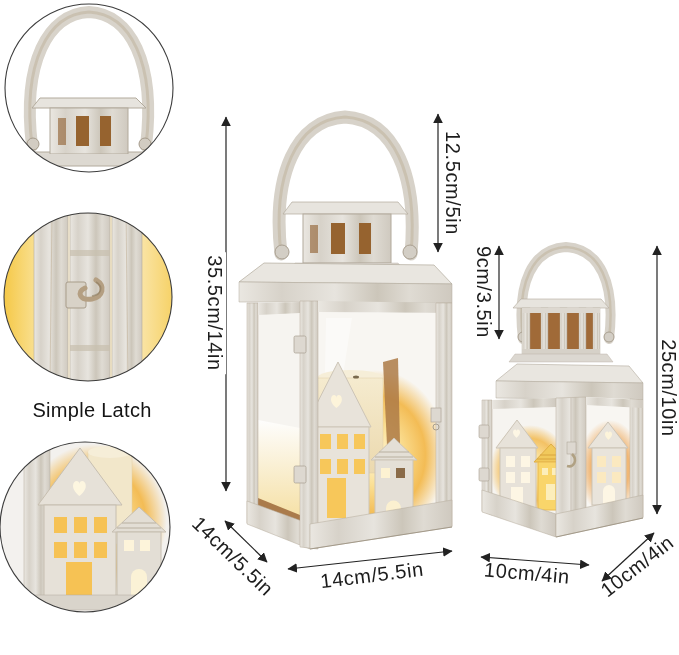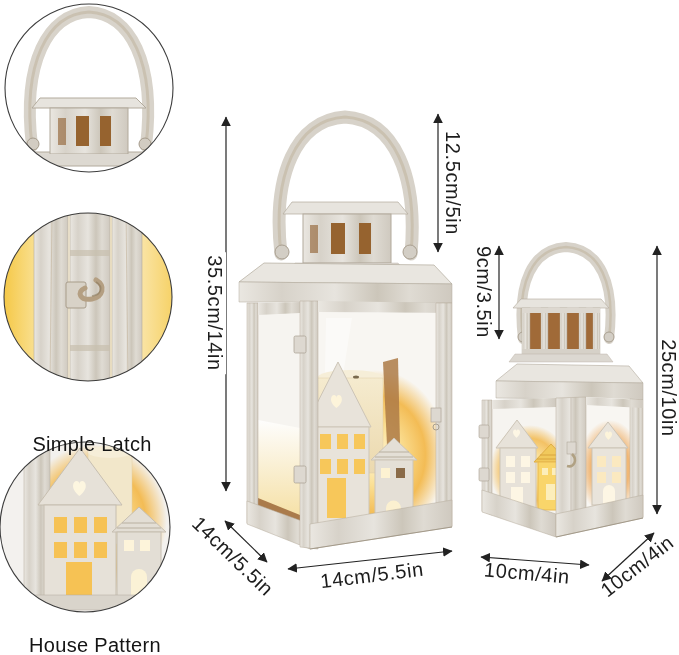--- a/index.html
+++ b/index.html
@@ -257,22 +257,21 @@
     <line x1="438" y1="114" x2="438" y2="252" marker-start="url(#ah)" marker-end="url(#ah)"></line>
     <line x1="288" y1="569" x2="452" y2="551" marker-start="url(#ah)" marker-end="url(#ah)"></line>
     <line x1="225" y1="521" x2="267" y2="562" marker-start="url(#ah)" marker-end="url(#ah)"></line>
     <line x1="499" y1="246" x2="499" y2="339" marker-start="url(#ah)" marker-end="url(#ah)"></line>
     <line x1="657" y1="246" x2="657" y2="514" marker-start="url(#ah)" marker-end="url(#ah)"></line>
     <line x1="481" y1="557" x2="589" y2="565" marker-start="url(#ah)" marker-end="url(#ah)"></line>
     <line x1="602" y1="581" x2="654" y2="533" marker-start="url(#ah)" marker-end="url(#ah)"></line>
   </g>
 </svg>
 
-<div class="caption" style="left:92px;top:410px;margin-top:34px;">Simple Latch</div>
-<div class="caption" style="left:95px;top:645px;">House Pattern</div>
+<div class="caption" style="left:92px;top:410px;">Simple Latch</div>
 
 <div class="dim v bg" style="left:215px;top:313px;">35.5cm/14in</div>
 <div class="dim v" style="left:453px;top:183px;">12.5cm/5in</div>
 <div class="dim" style="left:372px;top:575px;transform:translate(-50%,-50%) rotate(-7deg);">14cm/5.5in</div>
 <div class="dim" style="left:233px;top:556px;transform:translate(-50%,-50%) rotate(44deg);">14cm/5.5in</div>
 <div class="dim v" style="left:484px;top:292px;">9cm/3.5in</div>
 <div class="dim v" style="left:669px;top:388px;">25cm/10in</div>
 <div class="dim" style="left:527px;top:573px;transform:translate(-50%,-50%) rotate(5deg);">10cm/4in</div>
 <div class="dim" style="left:637px;top:566px;transform:translate(-50%,-50%) rotate(-38deg);">10cm/4in</div>
 

